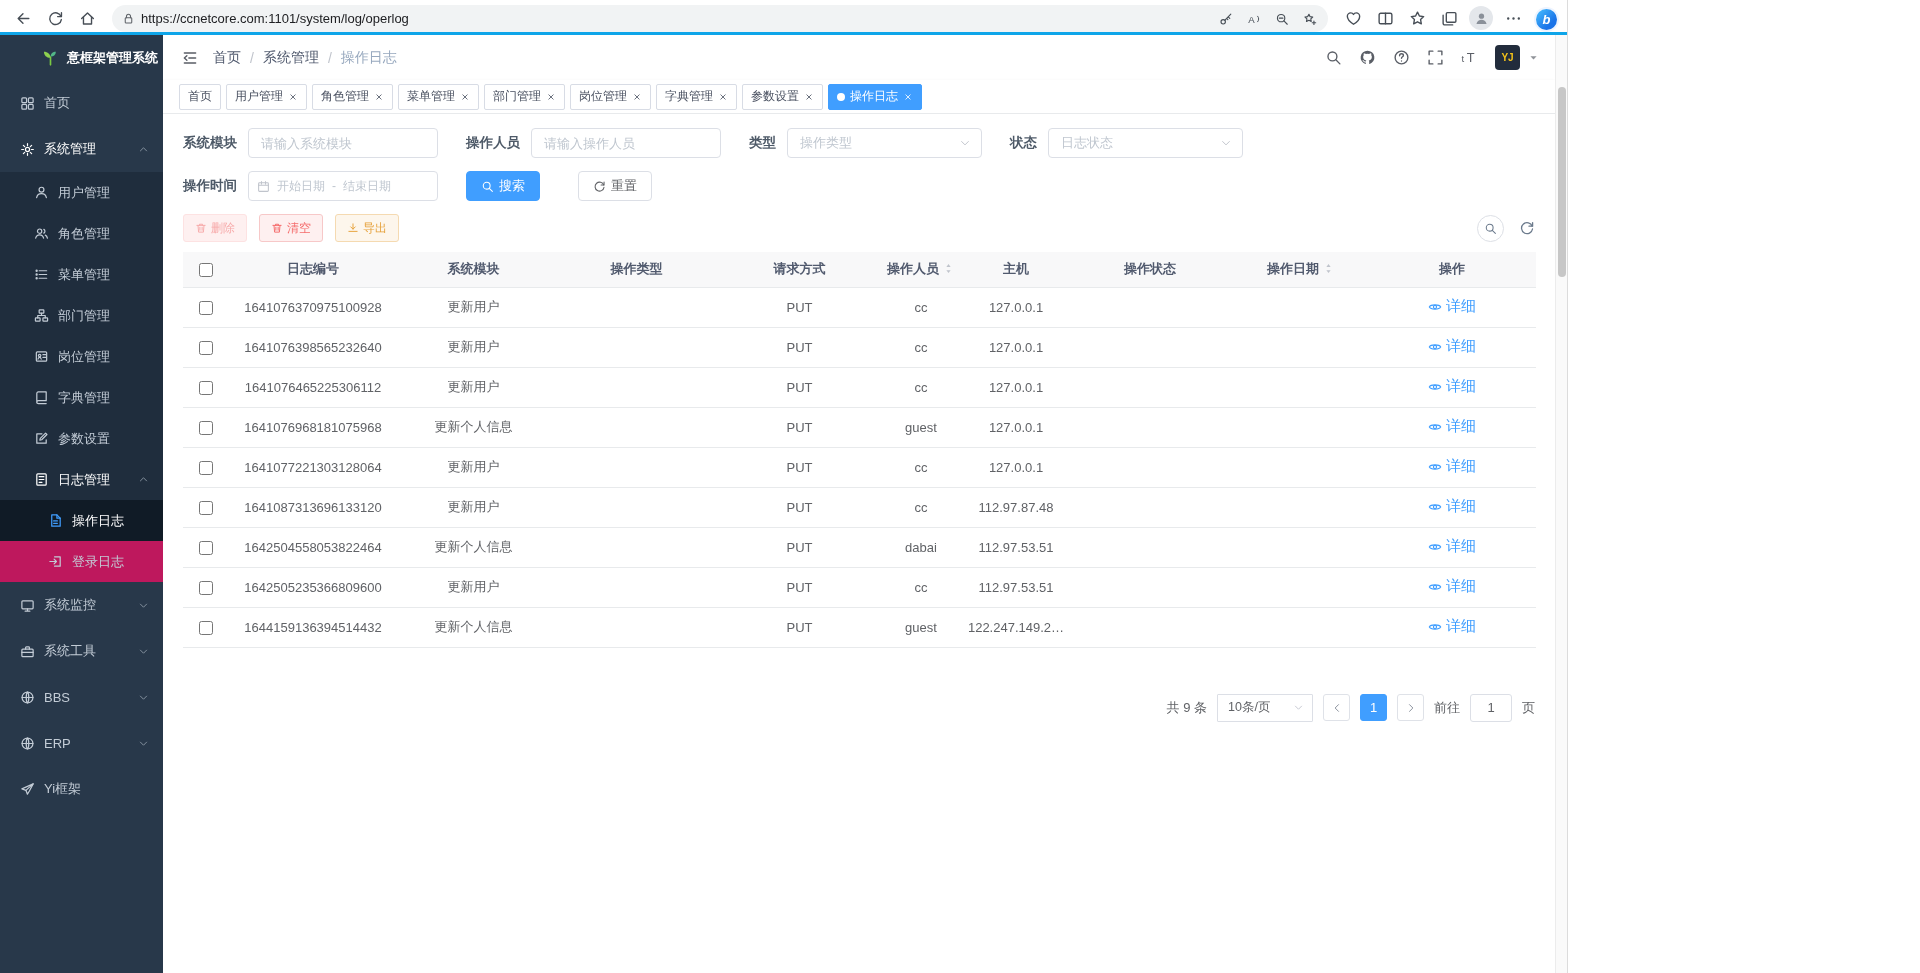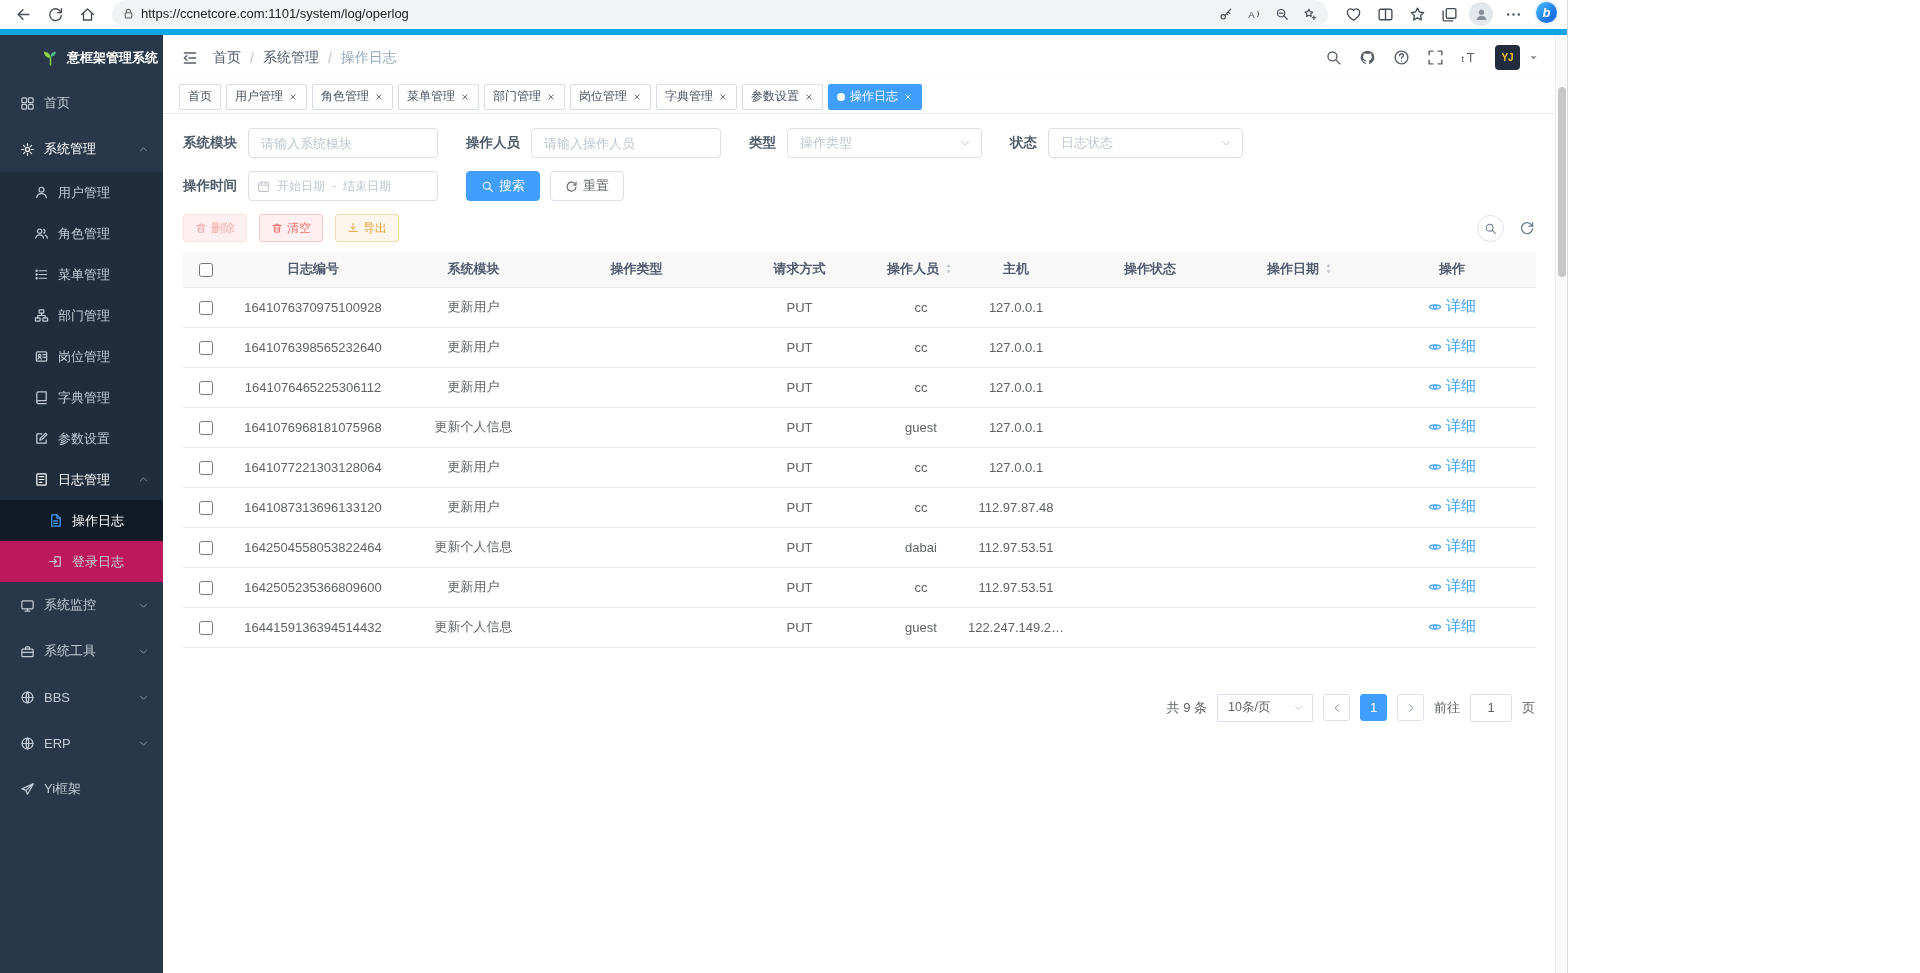--- a/index.html
+++ b/index.html
@@ -2,21 +2,21 @@
 <html><head>
 <meta charset="utf-8">
 <style>
   * { margin:0; padding:0; box-sizing:border-box; }
   html,body { width:1920px; height:973px; }
   body { font-family:"Liberation Sans","DejaVu Sans",sans-serif; background:#fff; overflow:hidden; }
   .desktop { position:relative; width:1920px; height:973px; background:#fff; }
   .browser { position:absolute; left:0; top:0; width:1568px; height:973px; display:flex; flex-direction:column; border-right:1px solid #dcdcdc; background:#fff; }
 
   
-  .bbar { flex:0 0 35px; height:35px; background:#fff; border-bottom:6px solid #0ea5e9; display:flex; align-items:flex-start; padding:0 8px; gap:2px; }
+  .bbar { flex:0 0 35px; height:35px; background:#fff; border-bottom:3px solid #0ea5e9; display:flex; align-items:flex-end; padding:0 8px; gap:2px; }
   .bicon { width:30px; height:28px; display:flex; align-items:center; justify-content:center; color:#474e56; border-radius:4px; flex:0 0 auto; }
   .bicon svg { width:17px; height:17px; }
   .bicon.sm svg { width:14px; height:14px; }
   .address { flex:1; height:27px; background:#f1f3f4; border-radius:14px; display:flex; align-items:center; padding:0 4px 0 10px; margin:0 8px; gap:6px; min-width:0; }
   .address .lock { color:#5f6368; display:flex; } .address .lock svg { width:13px; height:13px; }
   .address .url { flex:1; font-size:13px; color:#202124; white-space:nowrap; overflow:hidden; }
   .addr-ic { display:flex; align-items:center; }
   .addr-ic .bicon { width:28px; }
   .avatar-b { width:24px; height:24px; border-radius:50%; background:#e4e7eb; color:#8a9099; display:flex; align-items:center; justify-content:center; }
   .avatar-b svg { width:15px; height:15px; }
@@ -73,21 +73,21 @@
   .flabel { font-size:13.5px; color:#4e5a68; font-weight:bold; margin-right:11px; white-space:nowrap; }
   .tinput { width:190px; height:30px; border:1px solid #dcdfe6; border-radius:4px; padding:0 12px; font-size:13px; color:#606266; background:#fff; outline:none; }
   .tinput::placeholder { color:#bfc6cf; }
   .fselect { width:195px; height:30px; border:1px solid #dcdfe6; border-radius:4px; padding:0 10px 0 12px; font-size:13px; color:#bfc6cf; background:#fff; display:flex; align-items:center; justify-content:space-between; cursor:pointer; }
   .fselect .sel-caret { color:#c0c4cc; display:flex; } .fselect .sel-caret svg { width:12px; height:12px; }
   .drange { width:190px; height:30px; border:1px solid #dcdfe6; border-radius:4px; padding:0 8px; font-size:12px; color:#bfc6cf; display:flex; align-items:center; gap:7px; background:#fff; }
   .drange .cal { color:#c0c4cc; display:flex; } .drange .cal svg { width:13px; height:13px; }
   .btn { display:inline-flex; align-items:center; gap:5px; height:30px; padding:0 14px; border-radius:4px; font-size:13px; cursor:pointer; border:1px solid transparent; }
   .btn svg { width:13px; height:13px; }
   .btn-primary { background:#409eff; color:#fff; border-color:#409eff; margin-right:10px; }
-  .btn-plain { background:#fff; color:#606266; border-color:#dcdfe6; }
+  .btn-plain { background:#fff; color:#606266; border-color:#dcdfe6;margin-left:28px; }
 
   .toolrow { display:flex; align-items:center; margin:2px 0 10px 0; }
   .btn-mini { display:inline-flex; align-items:center; gap:4px; height:28px; padding:0 11px; border-radius:3px; font-size:12px; cursor:pointer; border:1px solid; margin-right:12px; }
   .btn-mini svg { width:12px; height:12px; }
   .btn-del { background:#fef0f0; border-color:#fde2e2; color:#f7abab; }
   .btn-clear { background:#fef0f0; border-color:#f7c8c8; color:#f56c6c; }
   .btn-export { background:#fdf6ec; border-color:#f5dab1; color:#e6a23c; }
   .tool-right { margin-left:auto; display:flex; align-items:center; gap:15px; color:#6b7a8c; }
   .circ { width:27px; height:27px; border:1px solid #dde0e6; border-radius:50%; display:flex; align-items:center; justify-content:center; cursor:pointer; }
   .circ svg { width:13px; height:13px; }

